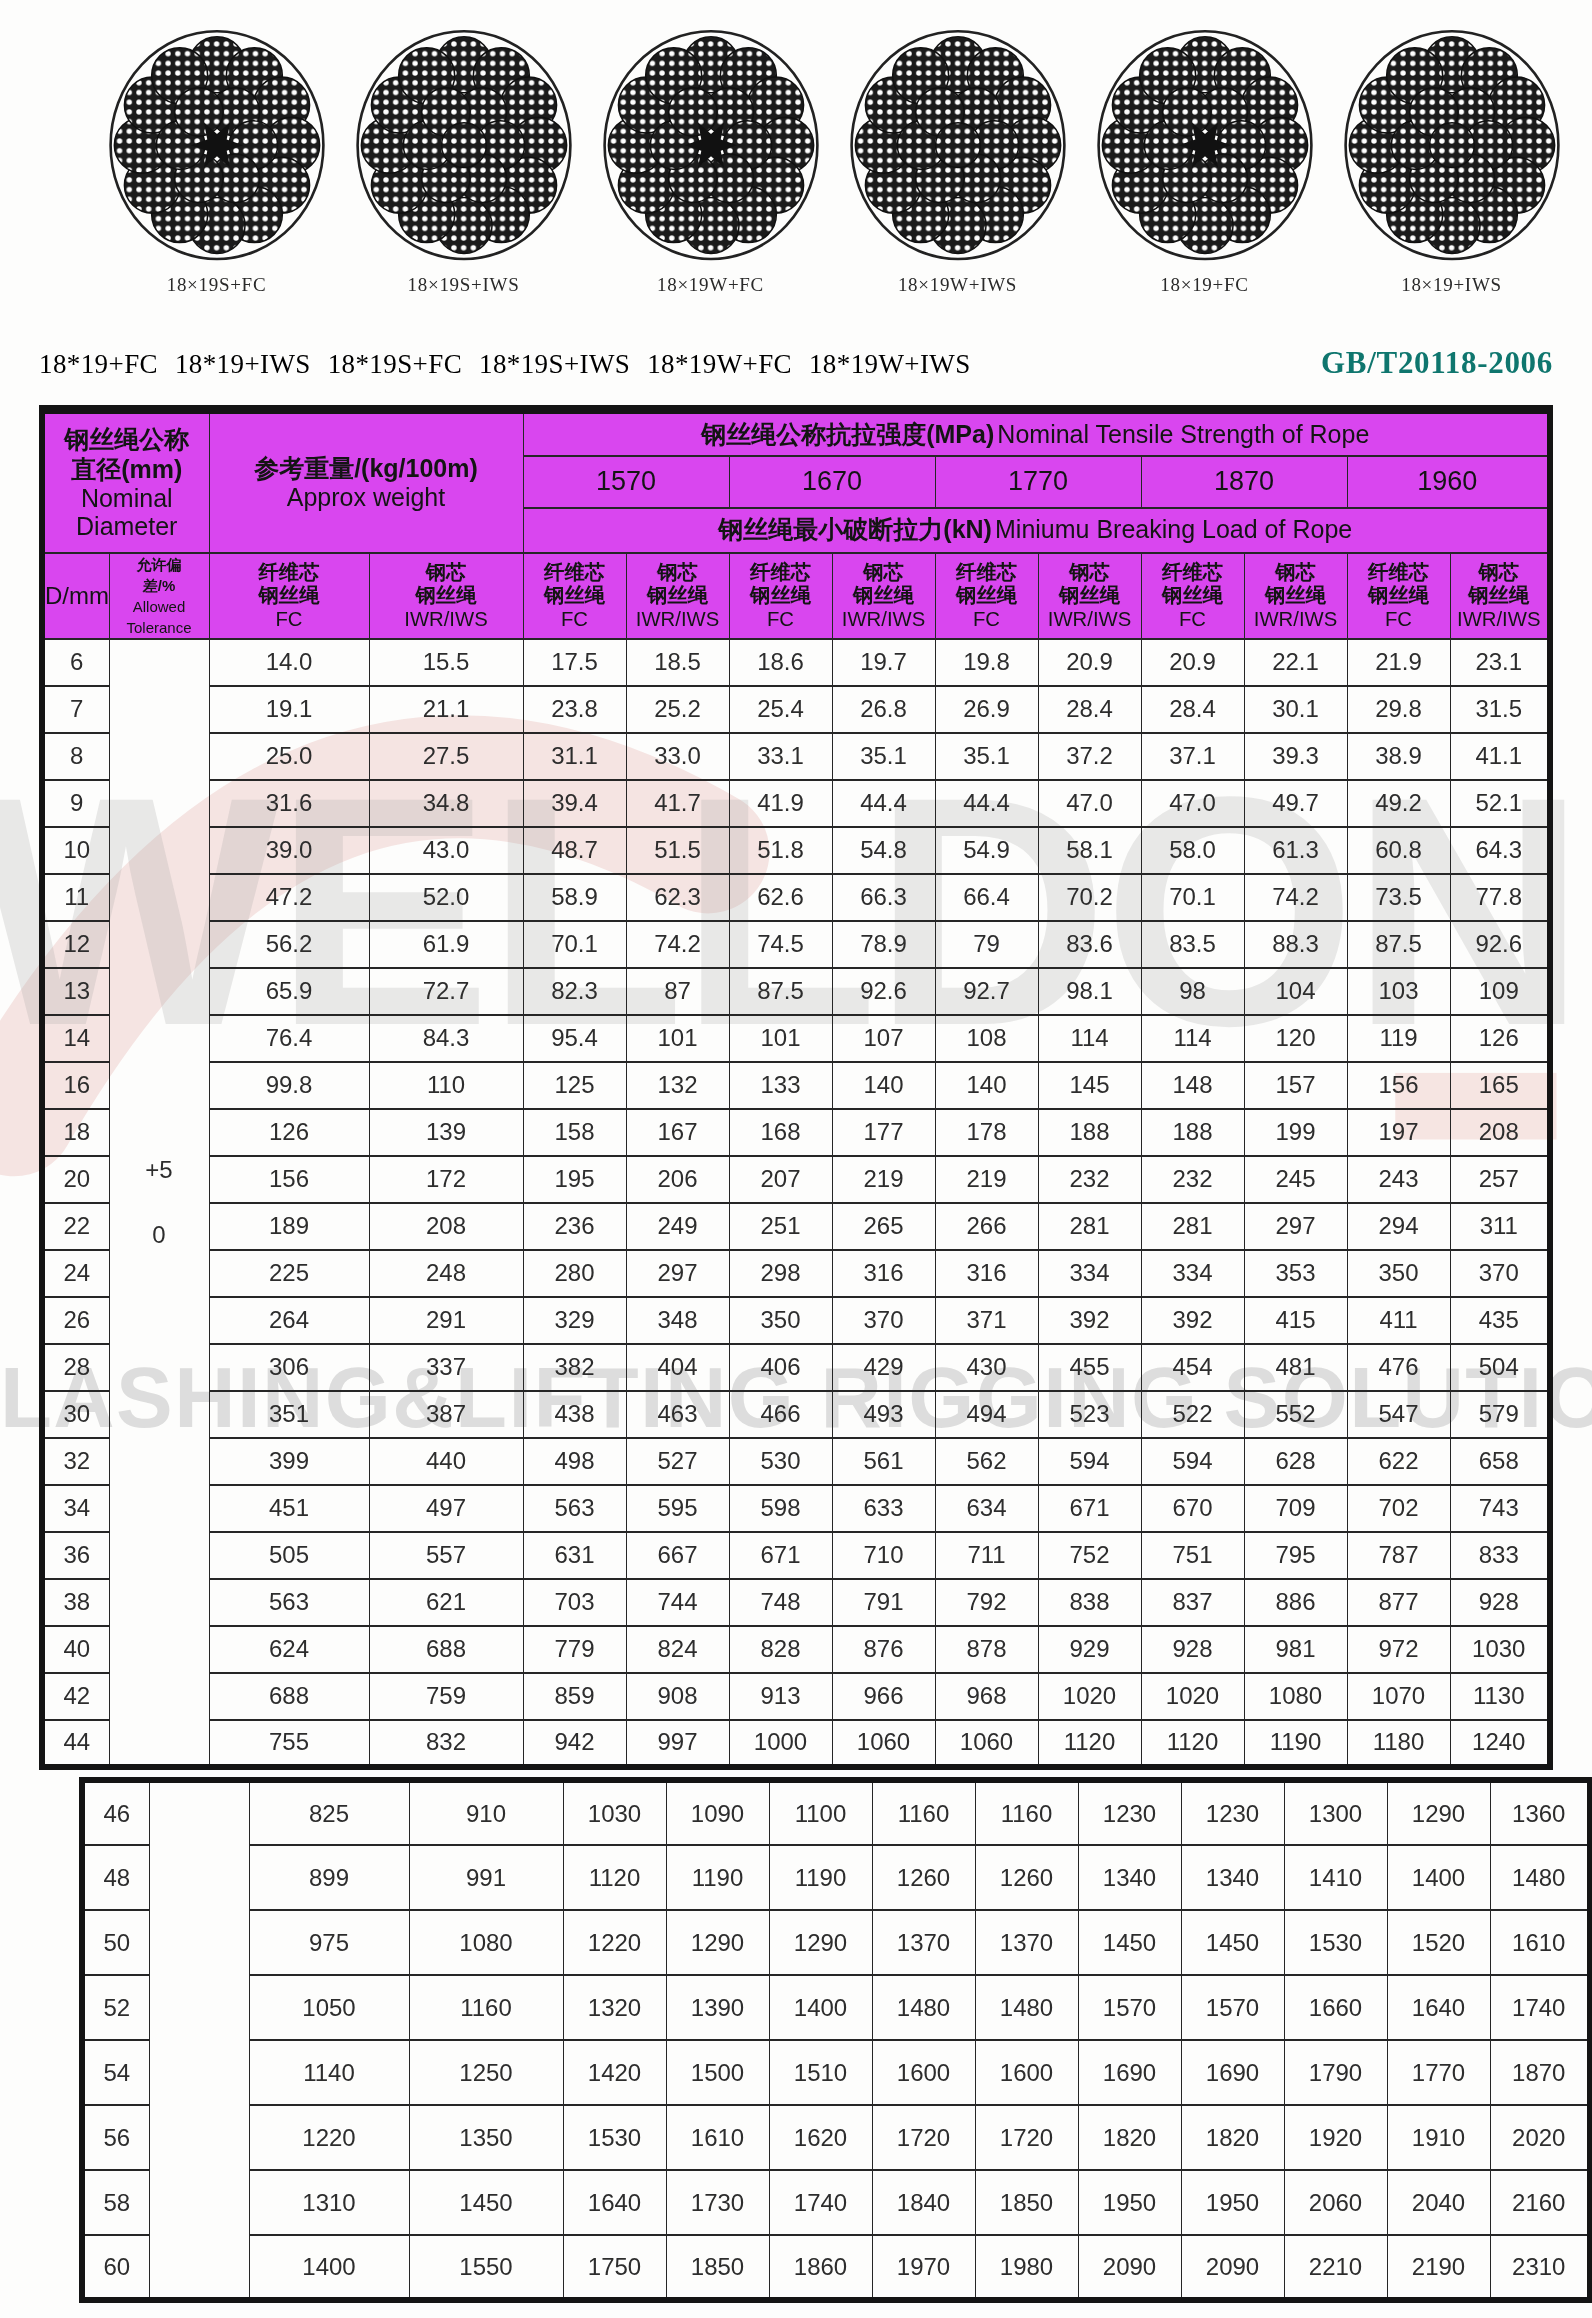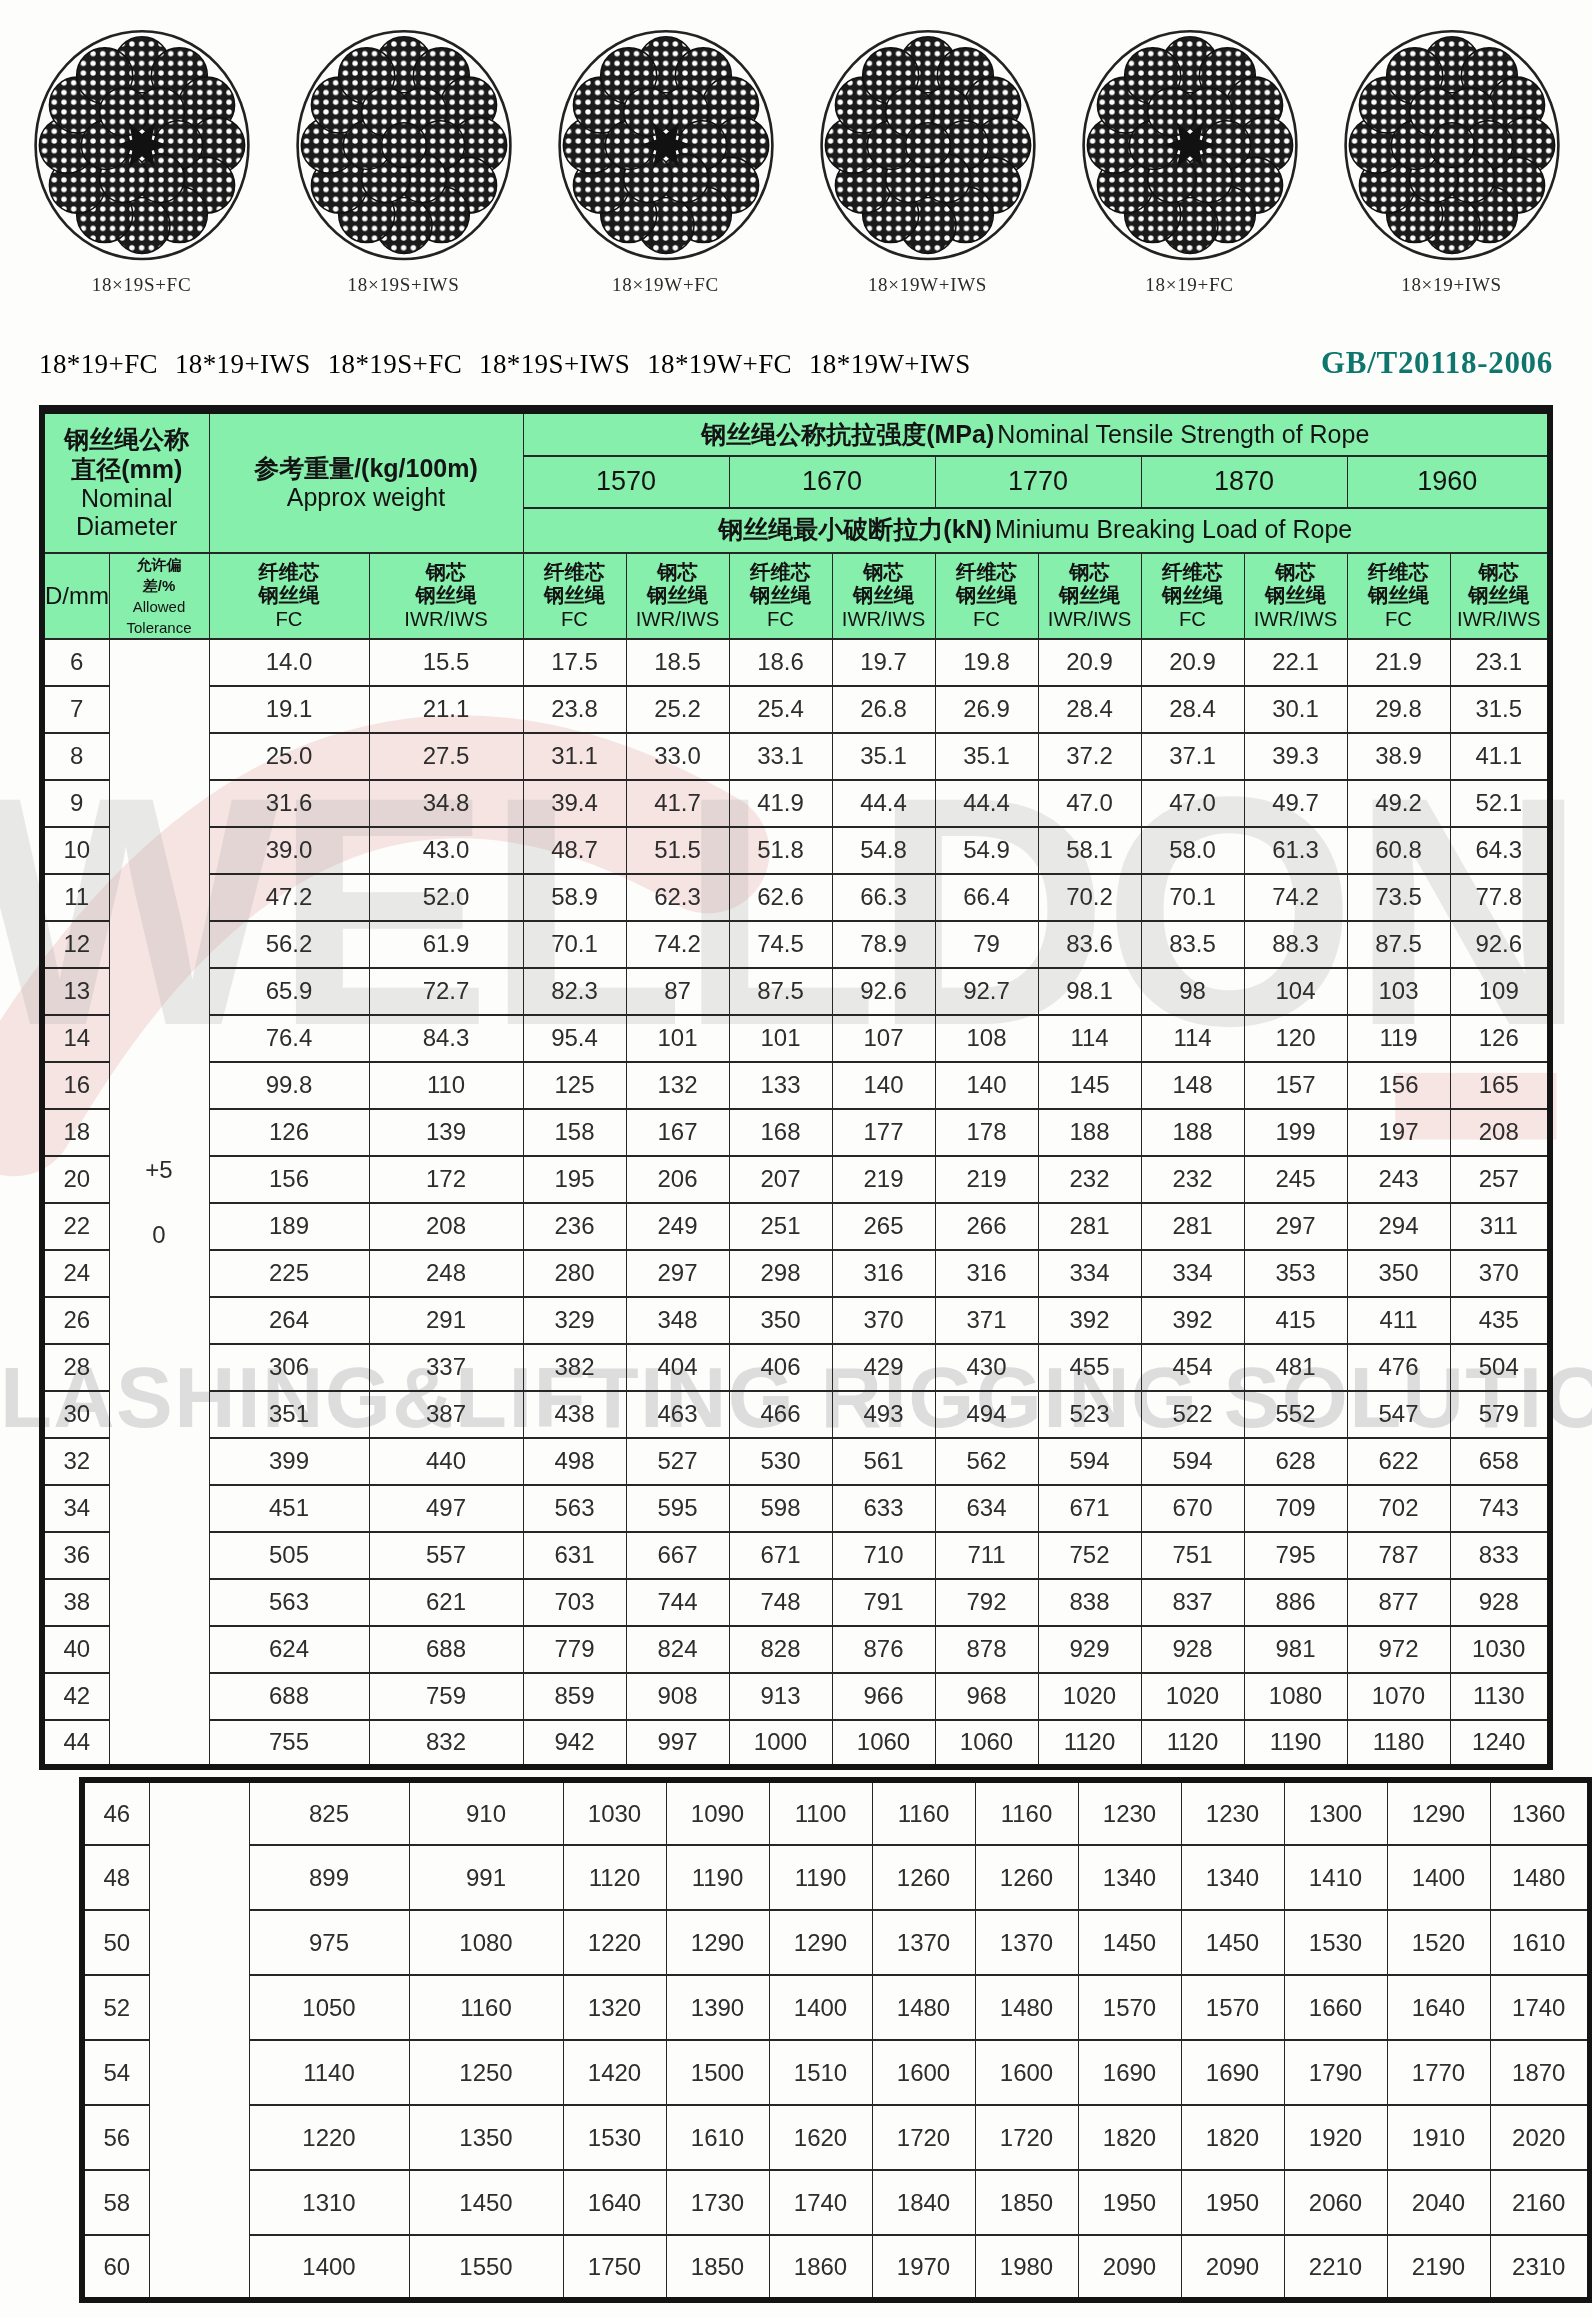--- a/index.html
+++ b/index.html
@@ -3,21 +3,21 @@
 <meta charset="utf-8">
 <style>
   html,body{margin:0;padding:0;background:#ffffff;}
   .page{
     position:relative;width:1593px;height:2319px;background:#fdfdfc;
     overflow:hidden;font-family:"Liberation Sans","DejaVu Sans",sans-serif;color:#222;
   }
   
   .ropes-row{
     position:absolute;top:29.4px;left:18px;width:1557px;height:287px;
-    display:flex;justify-content:space-between;
+    display:flex;justify-content:flex-end;
   }
   .rope-fig{width:247px;text-align:center;}
   .rope-fig svg{display:block;margin:0 auto;}
   .rope-label{
     display:inline-block;margin-top:8.4px;
     font-family:"Liberation Serif","DejaVu Serif",serif;
     font-size:19px;color:#2a2a2a;letter-spacing:0.7px;
   }
   
   .title-row{
@@ -44,21 +44,21 @@
     position:absolute;left:39px;border-collapse:collapse;table-layout:fixed;
     width:1514px;background:transparent;
   }
   #tbl-upper{top:405px;border:6.3px solid #141414;border-top-width:9.8px;}
   #tbl-lower{top:1777px;border:6.3px solid #141414;margin-left:40px;}
   .tbl td,.tbl th{
     border:1.4px solid #262626;border-top-width:2.8px;border-bottom-width:2.8px;
     padding:0;text-align:center;vertical-align:middle;
     font-family:"Liberation Sans","DejaVu Sans",sans-serif;
   }
-  .tbl th{background:#86efac;color:#141414;font-weight:normal;}
+  .tbl th{background:#d946ef;color:#141414;font-weight:normal;}
   .hr1{height:46px;} .hr2{height:52px;} .hr3{height:45px;} .hr4{height:74px;}
   .zh{font-size:25px;font-weight:600;line-height:29.4px;}
   .en{font-size:25px;line-height:28px;}
   .sub .zh{font-size:20.3px;line-height:23px;font-weight:700;}
   .sub .en{font-size:20.3px;line-height:24px;}
   .tol-h div{font-size:15px;line-height:21px;font-weight:600;}
   .tol-h div.en{font-weight:normal;}
   .dmm{font-size:24px;font-weight:600;}
   .strength-val{font-size:27px;}
   .row-g1{height:47px;} .row-g2{height:65px;}

